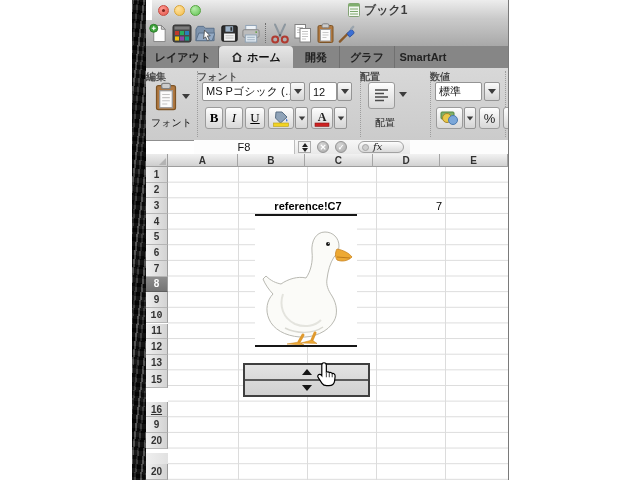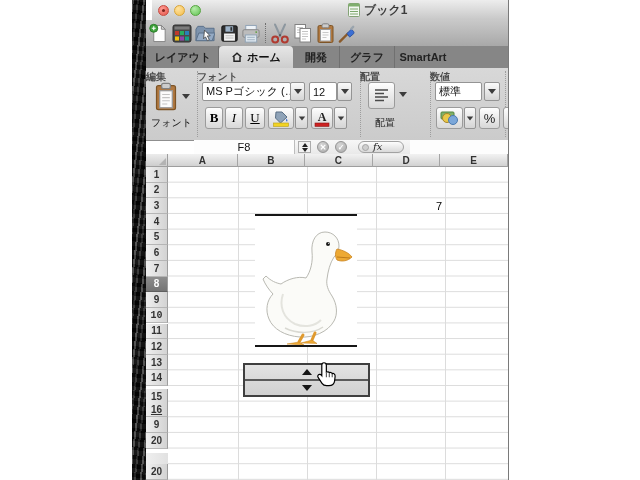--- a/index.html
+++ b/index.html
@@ -345,29 +345,30 @@
         <div class="rowhead" style="top: 62.6px; height: 15.65px;">5</div>
         <div class="rowhead" style="top: 78.25px; height: 15.65px;">6</div>
         <div class="rowhead" style="top: 93.9px; height: 15.65px;">7</div>
         <div class="rowhead active" style="top: 109.55px; height: 15.65px;">8</div>
         <div class="rowhead" style="top: 125.2px; height: 15.65px;">9</div>
         <div class="rowhead" style="top: 140.85px; height: 15.65px; font-family: Liberation Mono, monospace;">10</div>
         <div class="rowhead" style="top: 156.5px; height: 15.65px;">11</div>
         <div class="rowhead" style="top: 172.15px; height: 15.65px;">12</div>
         <div class="rowhead" style="top: 187.8px; height: 15.65px;">13</div>
         <div class="rowhead" style="top: 203.45px; height: 15.65px;">14</div>
-        <div class="rowhead" style="top: 222px; height: 15.65px;">15</div>
+        <div class="rowhead" style="top: 205px; height: 15.65px;">15</div>
         <div class="rowhead" style="top: 234.75px; height: 15.65px; text-decoration: underline;">16</div>
         <div class="rowhead" style="top: 250.4px; height: 15.65px;">9</div>
         <div class="rowhead" style="top: 266.05px; height: 15.65px;">20</div>
         <div class="rowhead" style="top: 286px; height: 15.65px; padding-left: 44px;">19</div>
         <div class="rowhead" style="top: 297.35px; height: 15.65px;">20</div>
       </div>
     <div class="abs cells"></div>
 
+    <div class="abs b3text">reference!C7</div>
     <div class="abs d3text">7</div>
 
     <div class="abs duckpic">
       <svg width="102" height="129" viewBox="0 0 102 129">
         <path d="M70,16 C78,16 84,22 84,30 C84,35 82,38 79,41 C75,47 73,55 72,63
                  C71,69 73,74 77,80 C82,88 83,98 79,105 C73,116 58,122 45,121
                  C30,120 18,113 14,103 C10,94 12,84 18,78 C14,74 10,68 8,63
                  L11,60 C16,65 21,67 26,68 C33,63 43,60 51,62 C56,55 58,45 57,36
                  C56,25 61,16 70,16 Z" fill="#fbfbf8" stroke="#b9b9b2" stroke-width="1"></path>
         <path d="M28,78 C24,90 28,102 40,108 C50,112 60,110 66,104" fill="none" stroke="#e4e4de" stroke-width="2"></path>

